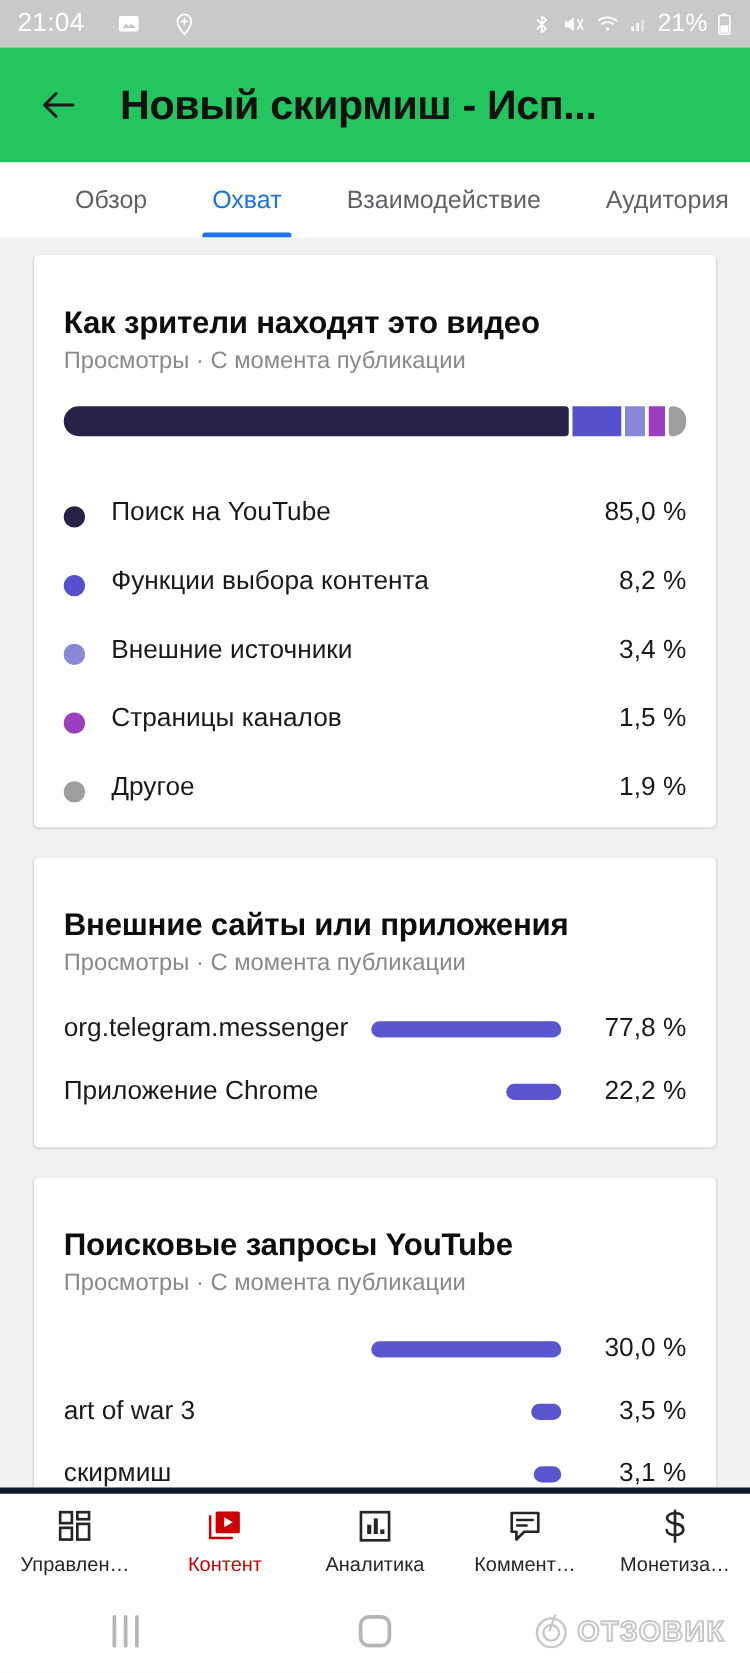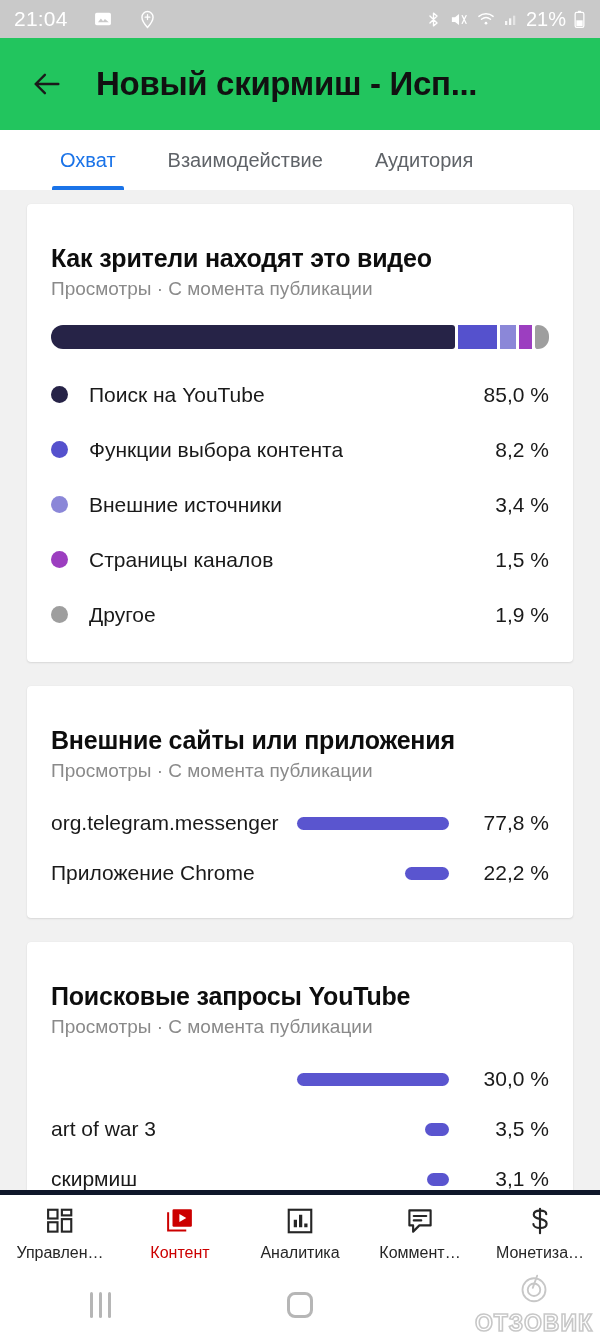--- a/index.html
+++ b/index.html
@@ -103,21 +103,21 @@
     height: 24px; margin-top: 25px;
     gap: 3px;
   }
   .seg { height: 24px; }
   .seg:first-child { border-radius: 12px 3px 3px 12px; }
   .seg:last-child  { border-radius: 3px 12px 12px 3px; }
 
   
   .legend { margin-top: 18px; }
   .legend-row {
-    display:flex; align-items:center;
+    display:flex; align-items:flex-end;
     height: 55px;
   }
   .dot { width: 17px; height: 17px; border-radius: 50%; flex: 0 0 17px; }
   .legend-label {
     margin-left: 21px;
     font-size: 21px; color: #1a1a1a;
     white-space: nowrap; overflow: hidden; text-overflow: ellipsis;
   }
   .legend-val {
     margin-left: auto;
@@ -168,24 +168,23 @@
     flex: 0 0 66px; height: 66px;
     background: #ffffff;
     display:flex; align-items:center; justify-content:space-around;
     position: relative;
   }
   .sys-btn { width: 80px; display:flex; align-items:center; justify-content:center; }
   .bars3 { display:flex; gap: 6px; }
   .bars3 i { display:block; width:3px; height:26px; background:#b6b6b6; border-radius:2px; }
   .sq { width:26px; height:26px; border:3px solid #b6b6b6; border-radius:8px; }
   .watermark {
-    position:absolute; right: 7px; top: 50%; transform: translateY(-50%);
+    position:absolute; right: 20px; top: 50%; transform: translateY(-50%);
     display:flex; align-items:center; gap: 6px;
     opacity: 0.55;
-    flex-direction: column;
   }
   .wm-text {
     font-size: 23px; font-weight: bold; letter-spacing: 1px;
     color: transparent;
     -webkit-text-stroke: 1.6px #9a9a9a;
   }
 </style>
 </head>
 <body>
 
@@ -247,20 +246,21 @@
   <div class="appbar">
     <div class="back-btn">
       <svg width="34" height="34" viewBox="0 0 24 24">
         <path d="M20 12H4M10.5 5.5L4 12l6.5 6.5" fill="none" stroke="#1a1a1a" stroke-width="1.7" stroke-linecap="round" stroke-linejoin="round"></path>
       </svg>
     </div>
     <div class="appbar-title">Новый скирмиш - Исп...</div>
   </div>
 
   <div class="tabs">
+    <div class="tab">Обзор</div>
     <div class="tab active">Охват</div>
     <div class="tab">Взаимодействие</div>
     <div class="tab">Аудитория</div>
   </div>
 
   <div class="content">
 
     <div class="card">
       <div class="card-title">Как зрители находят это видео</div>
       <div class="card-sub">Просмотры · С момента публикации</div>

